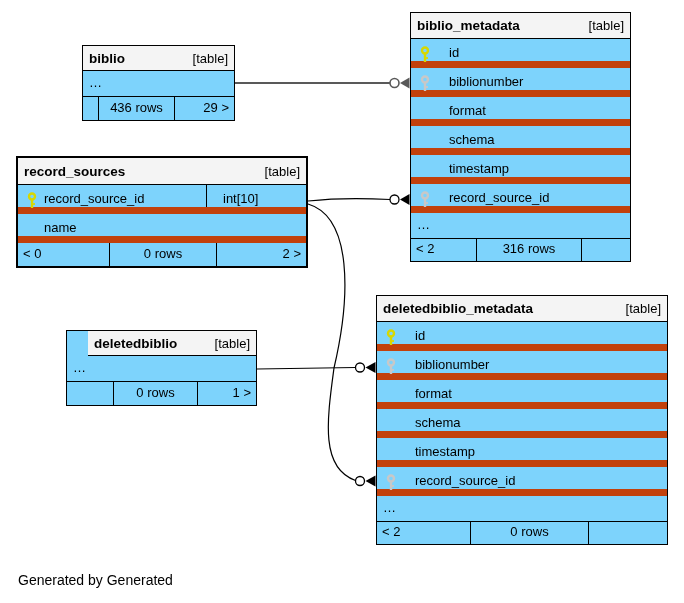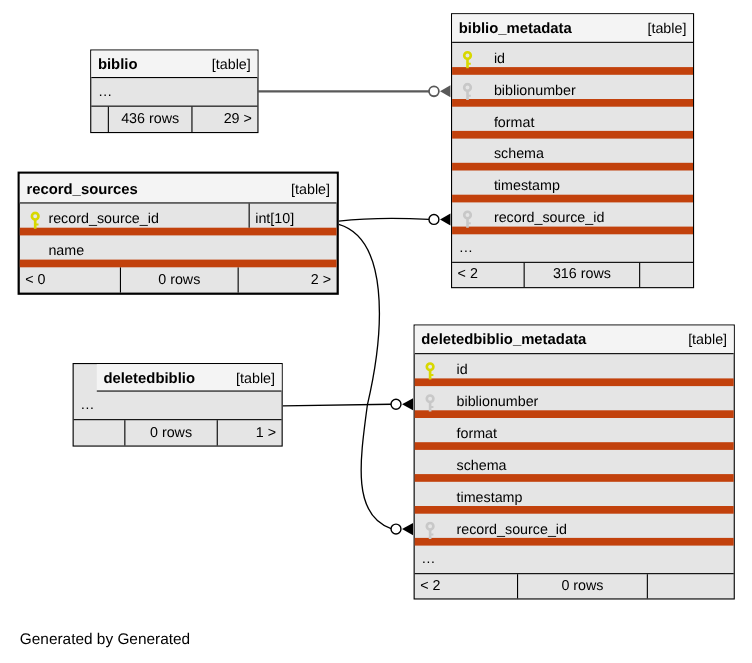--- a/index.html
+++ b/index.html
@@ -13,21 +13,21 @@
     overflow: hidden;
   }
   #rel-lines {
     position: absolute;
     left: 0; top: 0;
     z-index: 1;
   }
   .db-table {
     position: absolute;
     z-index: 2;
-    background: #e5e5e5;
+    background: #7dd3fc;
     border: 1px solid #000;
     font-size: 13px;
     color: #000;
   }
   .db-table.focal { border-width: 2px; }
   .t-header {
     display: flex;
     justify-content: space-between;
     align-items: center;
     background: #f4f4f4;
@@ -41,23 +41,23 @@
     position: relative;
     height: 29px;
     line-height: 28px;
     border-bottom: 7px solid #c2410c;
     display: flex;
     align-items: stretch;
   }
   .t-row .c-label { flex: 1; padding-left: 38px; white-space: nowrap; }
   .rs .t-row .c-label { padding-left: 26px; }
   .t-row .c-type {
-    width: 80px;
+    width: 100px;
     border-left: 1px solid #000;
-    padding-left: 5px;
+    padding-left: 16px;
     white-space: nowrap;
   }
   .key {
     position: absolute;
     left: 8px;
     top: 6px;
     width: 12px;
     height: 17px;
   }
   .t-ellipsis {

